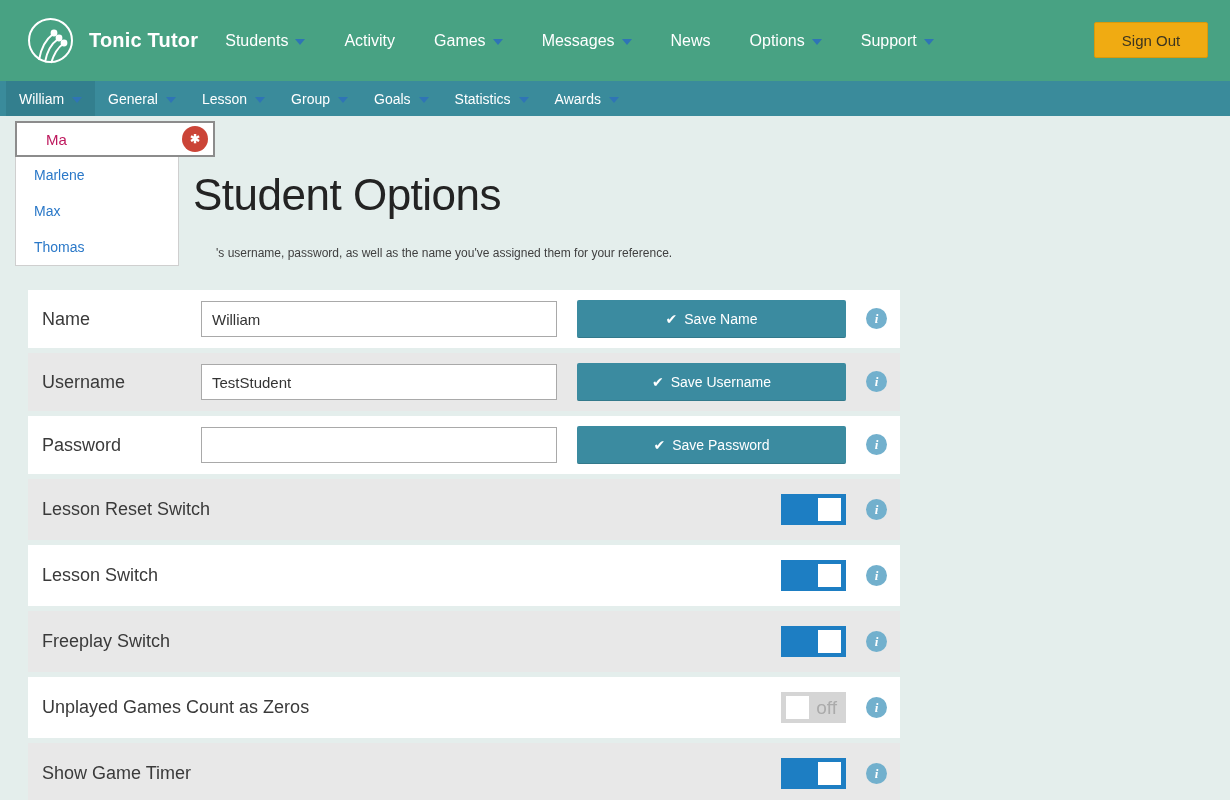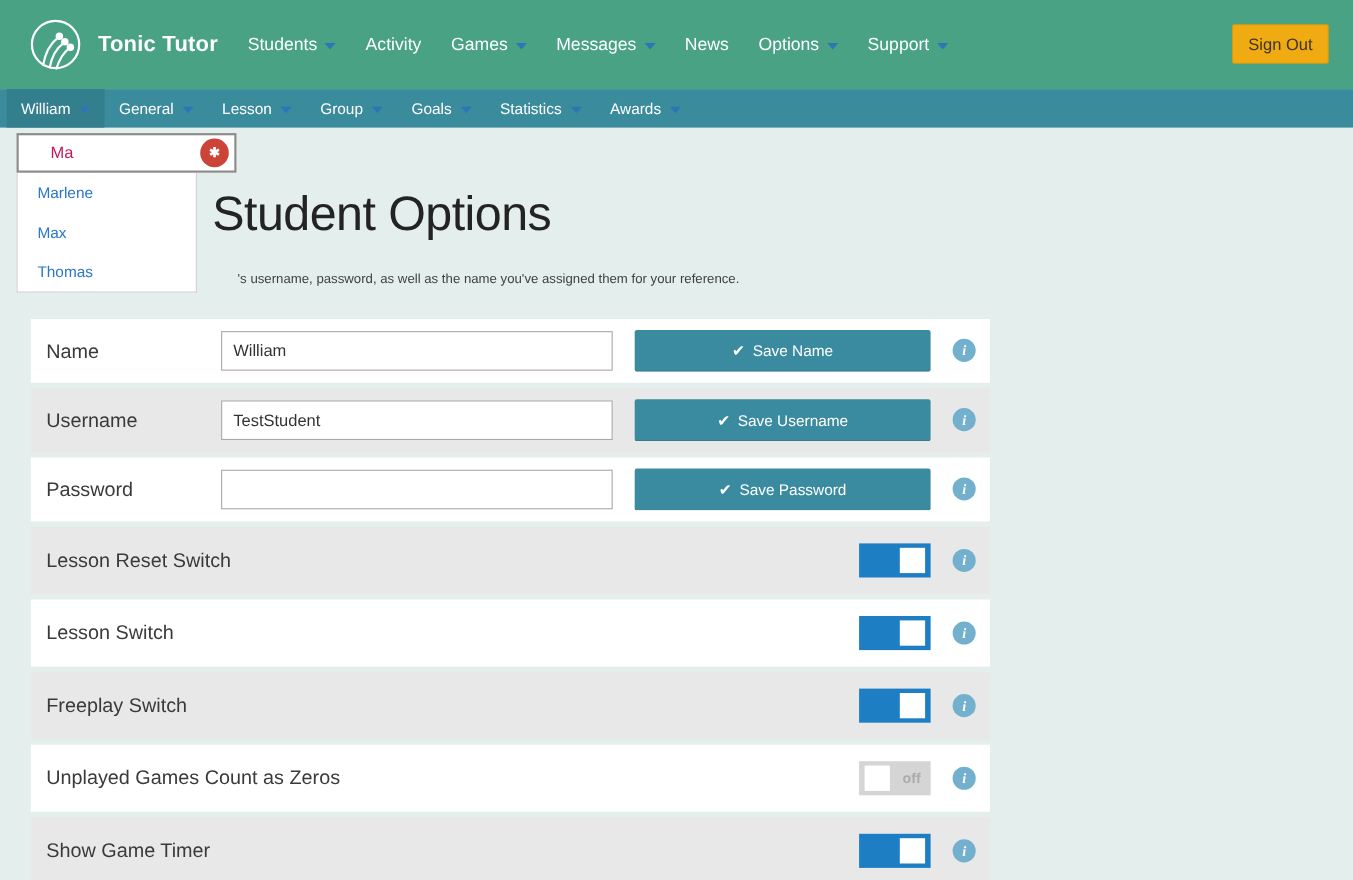--- a/index.html
+++ b/index.html
@@ -10,29 +10,29 @@
     position:relative;
   }
 
   
   .header {
     position:absolute; left:0; top:0; width:1230px; height:81px;
     background:#48a283; display:flex; align-items:center;
   }
   .logo { margin-left:27px; width:47px; height:47px; flex:0 0 auto; }
   .brand { color:#ffffff; font-size:20px; font-weight:bold; margin-left:15px; letter-spacing:.2px; }
-  .topnav { display:flex; margin-left:27px; gap:27px; }
+  .topnav { display:flex; margin-left:27px; gap:39px; }
   .nav-item { display:flex; align-items:center; color:#ffffff; font-size:16px; cursor:pointer; white-space:nowrap; }
   .arr {
     width:0; height:0; margin-left:7px; margin-top:2px;
     border-left:5px solid transparent; border-right:5px solid transparent;
     border-top:6px solid #2f74b6;
   }
   .signout {
-    position:absolute; right:22px; top:22px; width:88px; height:36px;
+    position:absolute; right:22px; top:22px; width:114px; height:36px;
     background:#f0ab12; border:1px solid #d99a0b; border-radius:2px;
     font-family:"Liberation Sans", sans-serif;
     font-size:15px; color:#3c3520; cursor:pointer;
   }
 
   
   .subnav {
     position:absolute; left:0; top:81px; width:1230px; height:35px;
     background:#3a8b9b; display:flex; align-items:stretch; padding-left:6px;
   }
@@ -110,21 +110,21 @@
   .row-text .info { top:18px; }
   .row-toggle .info { top:20px; }
 
   .toggle { position:absolute; left:753px; top:15px; width:65px; height:31px; cursor:pointer; }
   .toggle.on { background:#1d7ec3; }
   .toggle.on .knob { position:absolute; right:5px; top:4px; width:23px; height:23px; background:#ffffff; }
   .toggle.off { background:#d5d5d5; }
   .toggle.off .knob { position:absolute; left:5px; top:4px; width:23px; height:23px; background:#ffffff; }
   .toggle .off-text {
     position:absolute; right:9px; top:0; height:16px; line-height:31px;
-    color:#ababab; font-size:13px;font-weight:bold;
+    color:#ababab; font-size:19px;
   }
 </style>
 </head>
 <body>
 
 <div class="header">
   <span class="logo">
     <svg width="47" height="47" viewBox="0 0 47 47">
       <circle cx="23.5" cy="23.5" r="21.5" fill="none" stroke="#ffffff" stroke-width="2"></circle>
       <path d="M12,43 C14,31 18,23 26,17" fill="none" stroke="#ffffff" stroke-width="2"></path>

